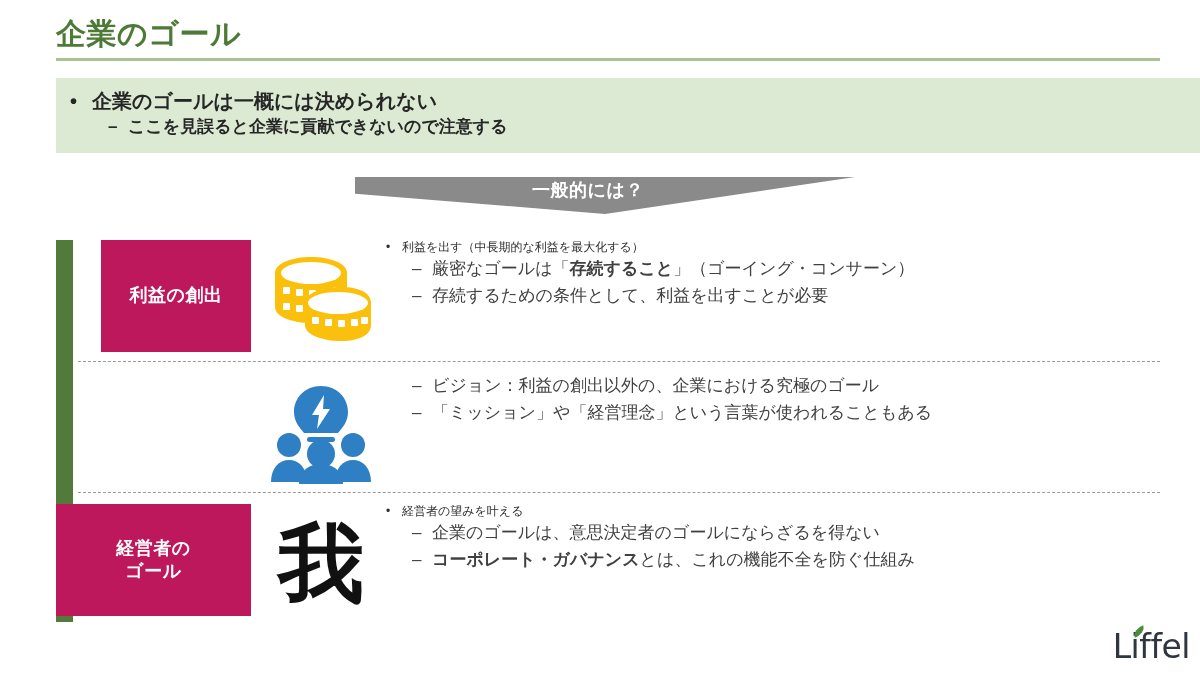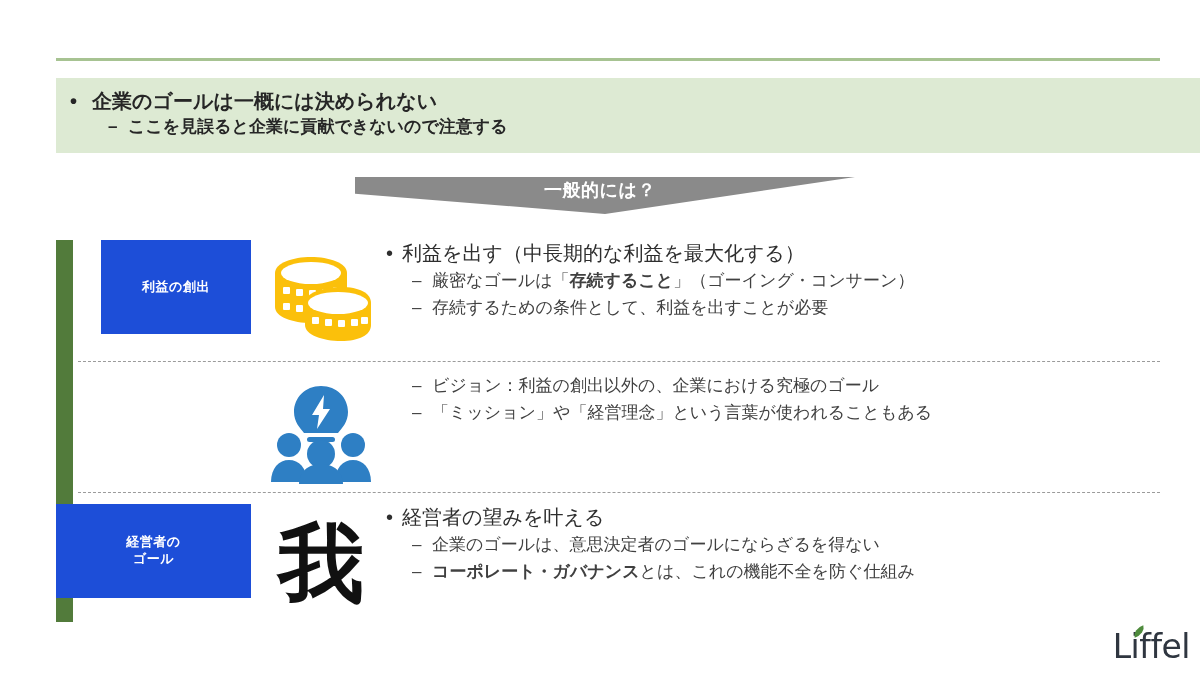--- a/index.html
+++ b/index.html
@@ -72,21 +72,21 @@
     left: 355px;
     top: 177px;
     width: 500px;
     height: 37px;
     background: #8A8A8A;
     clip-path: polygon(0 0, 100% 0, 50% 100%, 0 45%);
     -webkit-clip-path: polygon(0 0, 100% 0, 50% 100%, 0 45%);
   }
   .chevron-label {
     position: absolute;
-    left: 350px;
+    left: 338px;
     top: 177px;
     width: 500px;
     height: 26px;
     display: flex;
     align-items: center;
     justify-content: center;
     font-size: 18px;
     font-weight: bold;
     color: #ffffff;
     letter-spacing: 0.5px;
@@ -111,24 +111,24 @@
   }
   .row-1 { top: 240px; height: 118px; }
   .row-2 { top: 375px; height: 118px; }
   .row-3 { top: 504px; height: 118px; }
 
   .tag {
     position: absolute;
     left: 101px;
     top: 0;
     width: 150px;
-    height: 94px;
-    background: #1d4ed8;
+    height: 112px;
+    background: #be185d;
     color: #ffffff;
-    font-size: 13px;
+    font-size: 18px;
     font-weight: bold;
     line-height: 1.28;
     display: flex;
     align-items: center;
     justify-content: center;
     text-align: center;
     letter-spacing: 0.5px;
   }
   
   .row-3 .tag { left: 56px; width: 195px; }
@@ -144,21 +144,21 @@
     justify-content: center;
   }
 
   .text-cell {
     position: absolute;
     left: 386px;
     top: -2px;
     width: 800px;
   }
   .t-main {
-    font-size: 20px;
+    font-size: 12px;
     color: #2E2E2E;
     line-height: 1.52;
     white-space: nowrap;
   }
   .t-main .b { display: inline-block; width: 16px; }
   .t-sub {
     font-size: 17px;
     color: #404040;
     line-height: 1.56;
     padding-left: 26px;
@@ -213,20 +213,21 @@
     background: #4E8B3C;
     border-radius: 100% 0 100% 0;
     transform: rotate(-18deg);
   }
 </style>
 </head>
 <body>
 
 <div class="slide">
 
+  <div class="title">企業のゴール</div>
   <div class="title-rule"></div>
 
   <div class="lead-box">
     <div class="lead-l1">
       <span class="b">•</span><span>企業のゴールは一概には決められない</span>
     </div>
     <div class="lead-l2">
       <span class="d">–</span><span>ここを見誤ると企業に貢献できないので注意する</span>
     </div>
   </div>

